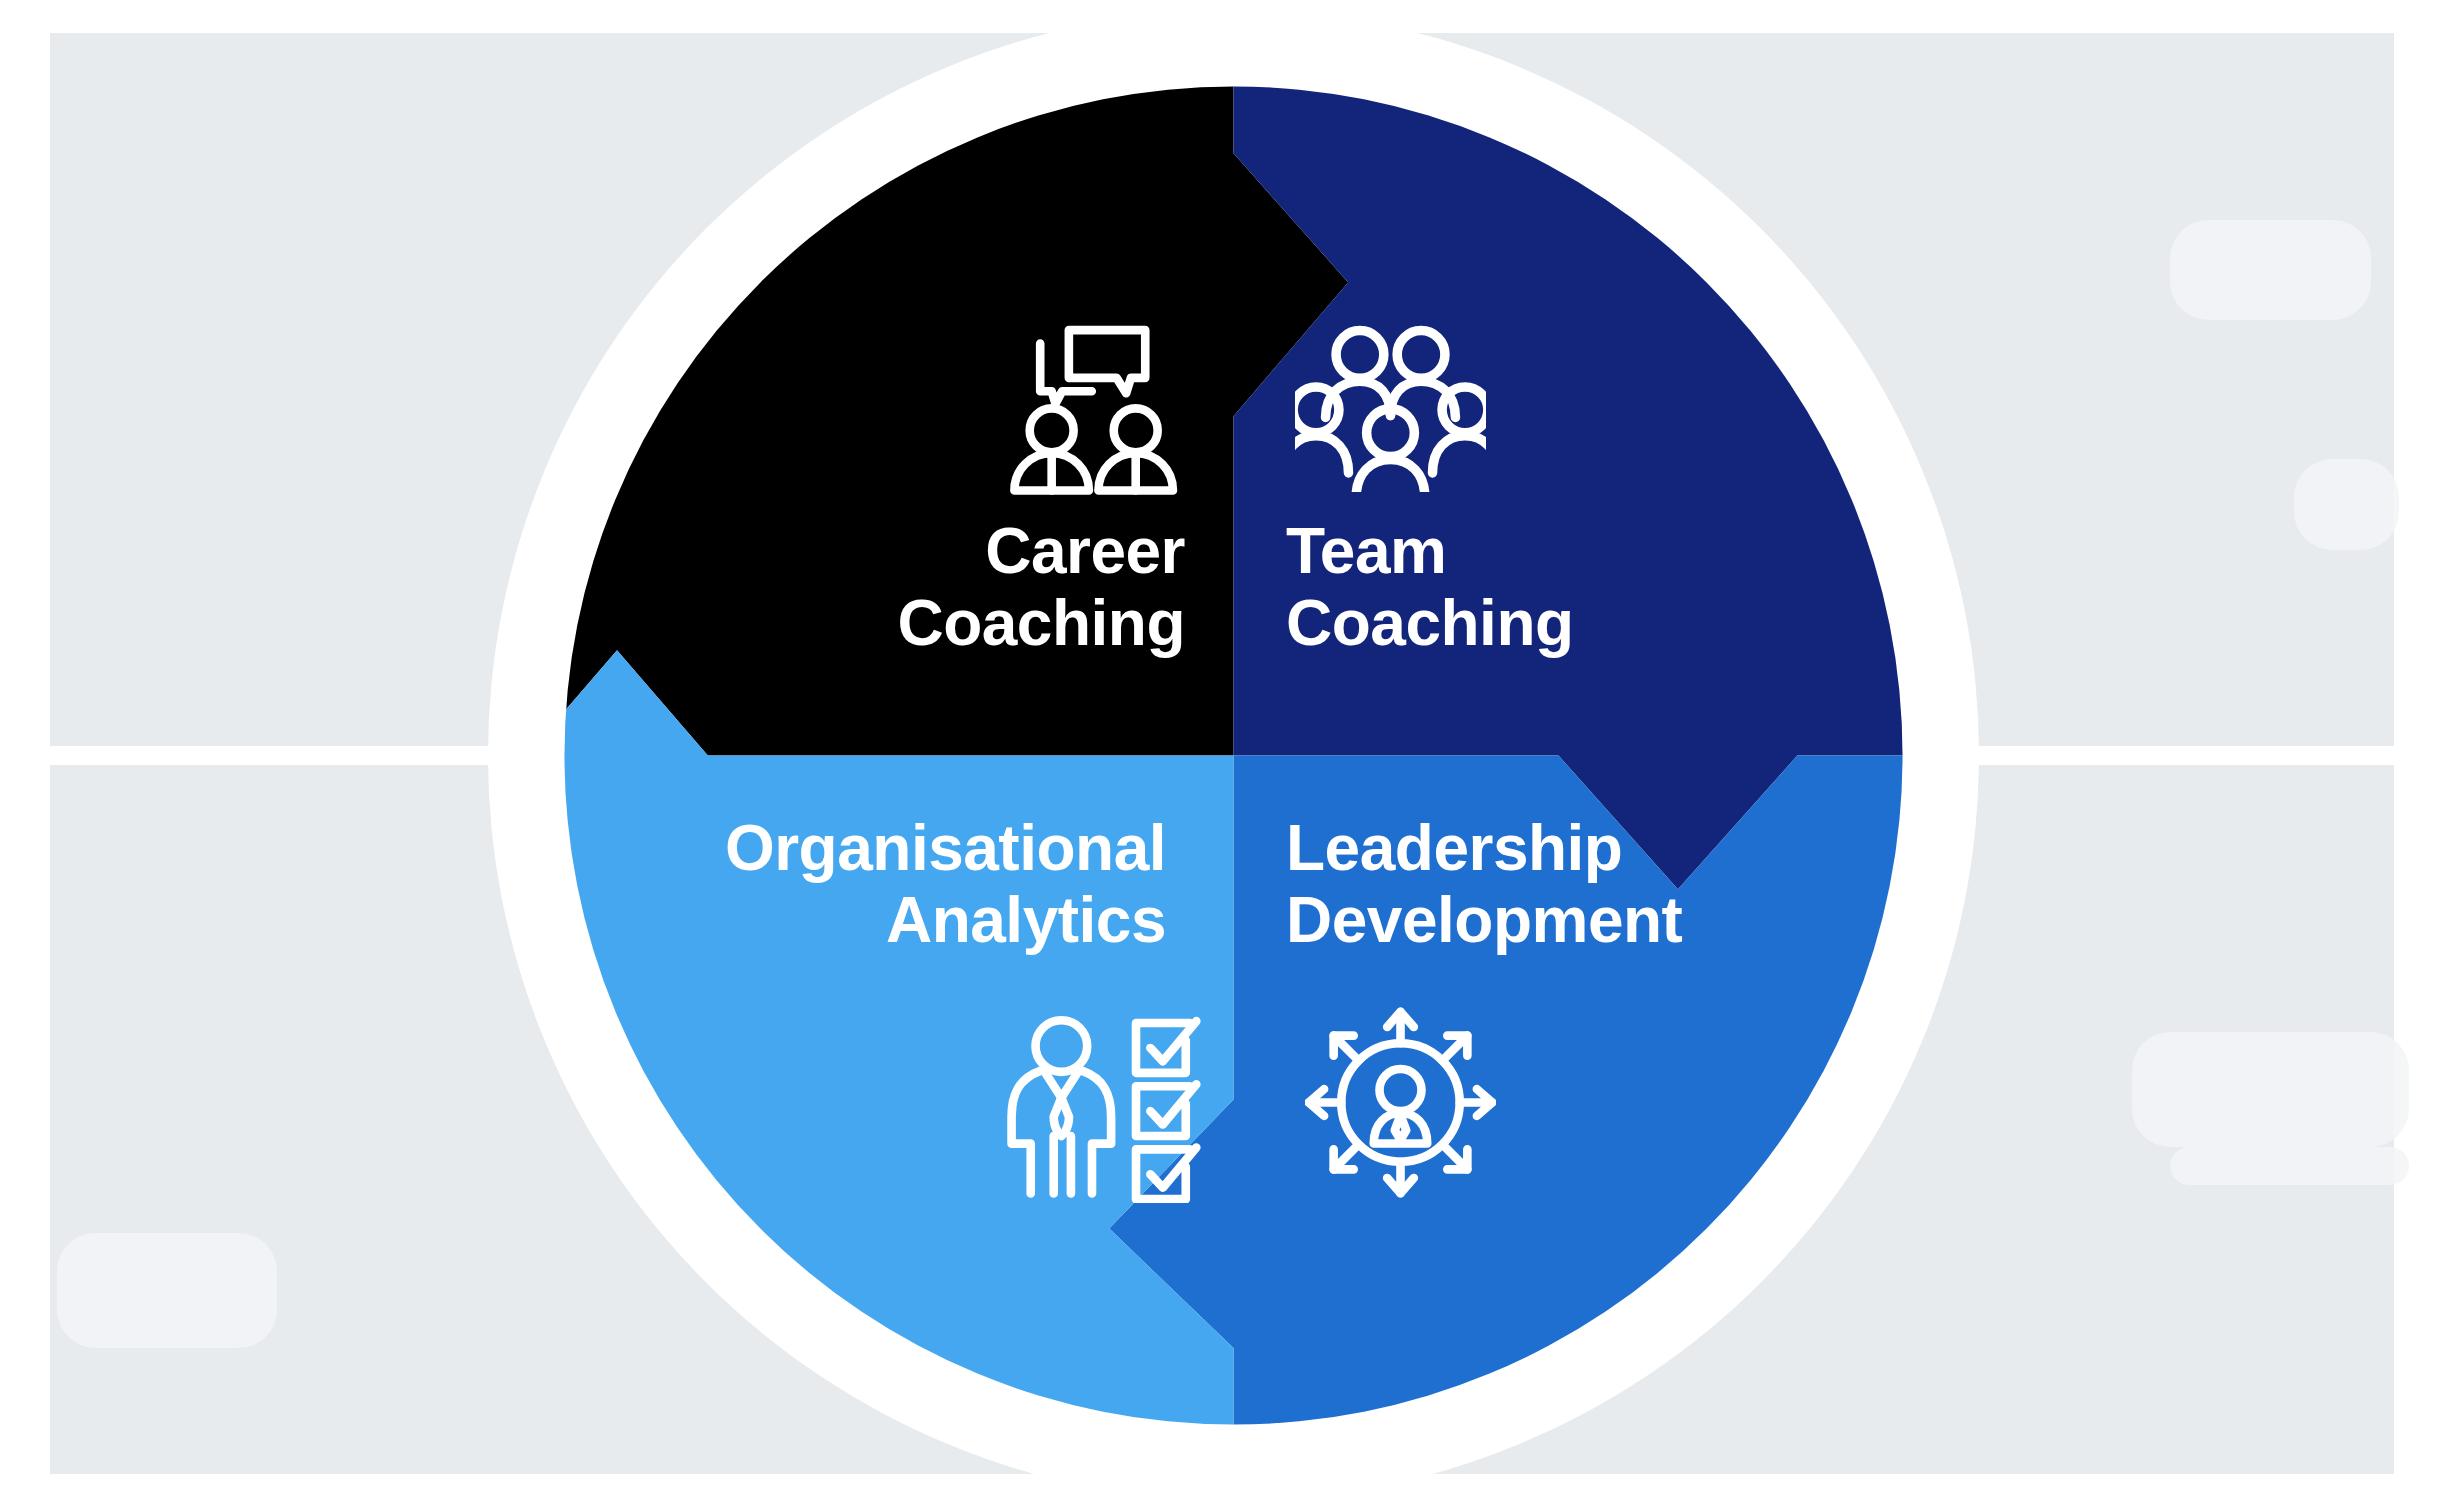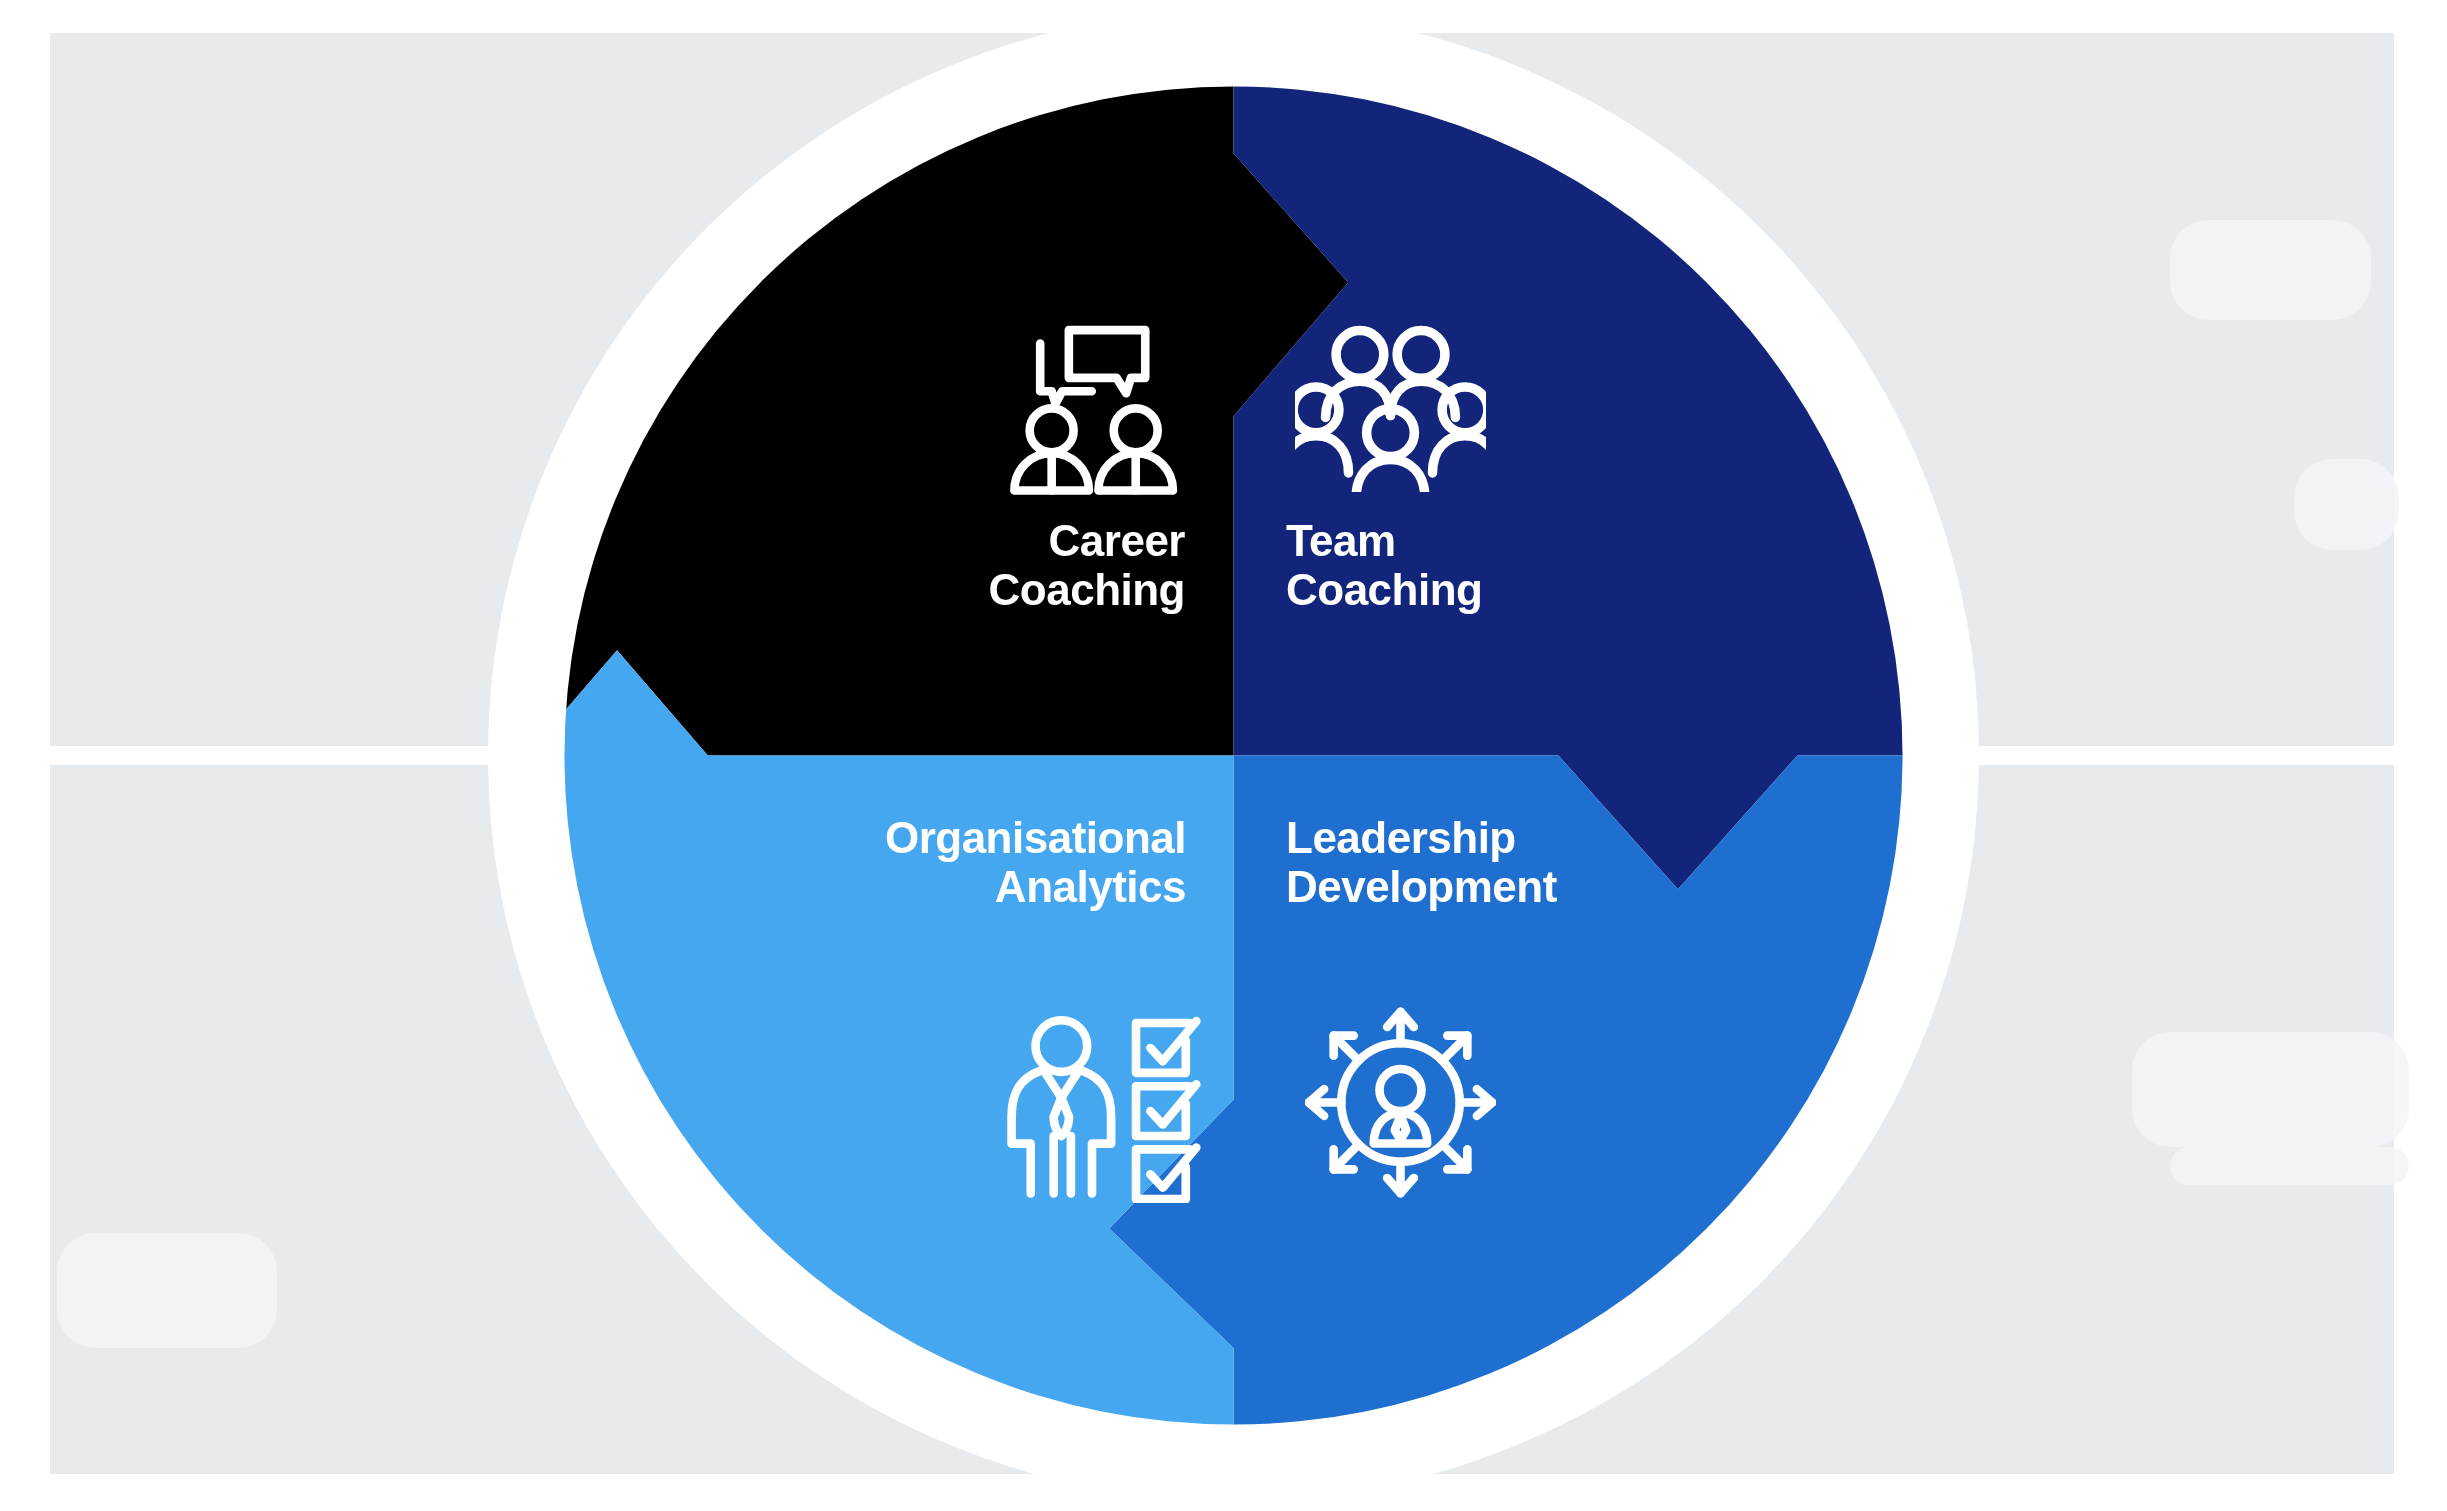--- a/index.html
+++ b/index.html
@@ -71,39 +71,39 @@
     position: absolute;
     left: 0; top: 0;
   }
 
   
   .quad-label {
     position: absolute;
     color: #ffffff;
     font-family: "Liberation Sans", sans-serif;
     font-weight: bold;
-    font-size: 44px;
+    font-size: 64px;
     line-height: 1.12;
     letter-spacing: -0.5px;
     white-space: pre-line;
   }
   #label-career {
     left: 784px;
     top: 516px;
     width: 401px;
     text-align: right;
   }
   #label-team {
     left: 1286px;
     top: 516px;
     width: 401px;
     text-align: left;
   }
   #label-org {
-    left: 612px;
+    left: 592px;
     top: 813px;
     width: 574px;
     text-align: right;
   }
   #label-leader {
     left: 1286px;
     top: 813px;
     width: 574px;
     text-align: left;
   }

